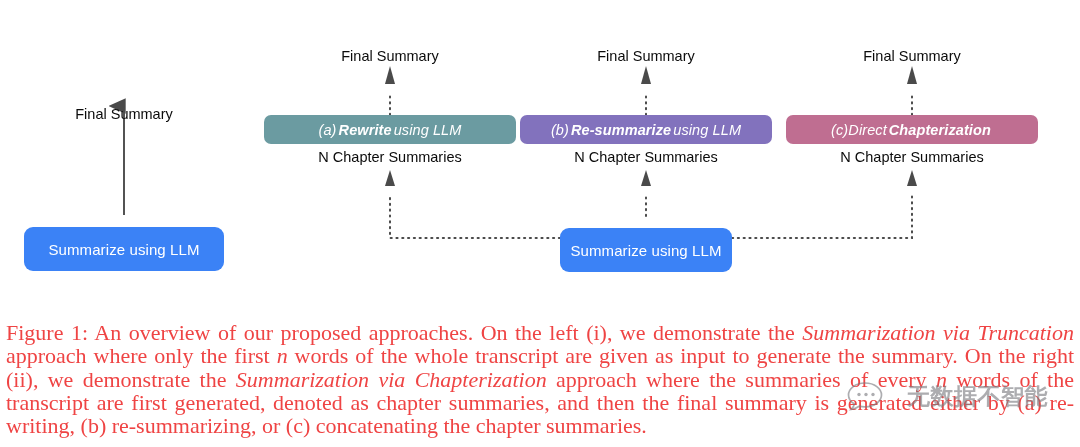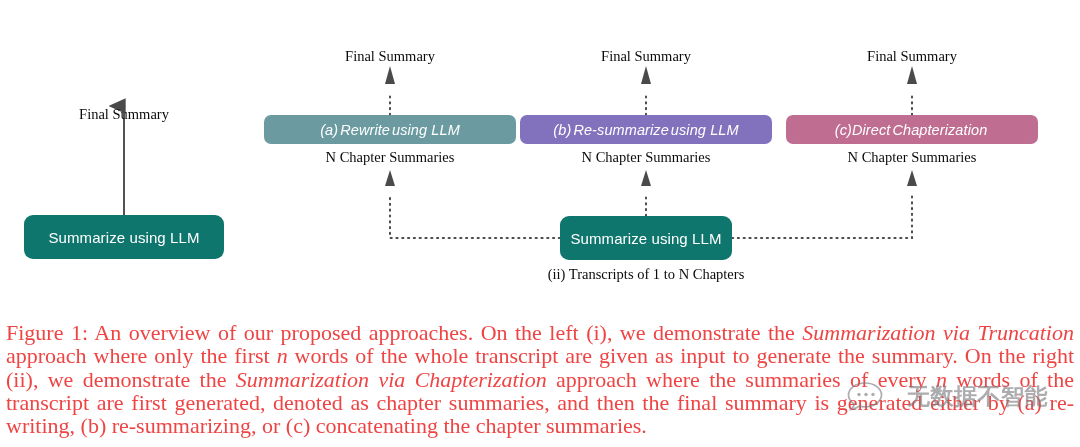--- a/index.html
+++ b/index.html
@@ -34,21 +34,21 @@
     position: absolute;
     left: 0; top: 0;
     width: 1080px;
     height: 300px;
     pointer-events: none;
   }
 
   
   .lbl {
     position: absolute;
-    font-family: Liberation Serif, serif;
+    font-family: Liberation Sans, sans-serif;
     font-size: 14.5px;
     line-height: 18px;
     color: #0b0b0b;
     white-space: nowrap;
     text-align: center;
     transform: translateX(-50%);
   }
 
   
   .box {
@@ -59,34 +59,35 @@
     align-items: center;
     justify-content: center;
     color: #ffffff;
     font-size: 15px;
     letter-spacing: 0.1px;
     white-space: nowrap;
     transform: translateX(-50%);
     box-sizing: border-box;
   }
   .box.blue {
-    background: #0f766e;
+    background: #3b82f6;
+    margin-top: 12px;
   }
   .box.slim {
     height: 29px;
     border-radius: 7px;
     font-style: italic;
     font-size: 14.5px;
   }
   .box.teal   { background: #6b9ba1; }
   .box.purple { background: #8272bd; }
   .box.rose   { background: #bf6e91; }
 
   .box .em {
-    font-weight: normal;
+    font-weight: bold;
     font-style: italic;
     padding: 0 2px;
   }
   .box .nm {
     font-style: italic;
     font-weight: normal;
   }
 
   
   .caption {
@@ -210,21 +211,20 @@
     <div class="box slim rose" style="left:912px; top:115px; width:252px;">
       <span class="nm">(c)</span>
       <span class="nm" style="">Direct</span>
       <span class="em">Chapterization</span>
     </div>
 
     <div class="lbl" style="left:912px; top:148px;">N Chapter Summaries</div>
 
     <div class="box blue" style="left:646px; top:216px; width:172px;">Summarize using LLM</div>
 
-    <div class="lbl" style="left:646px; top:265px;">(ii) Transcripts of 1 to N Chapters</div>
   </div>
 
   <div class="caption"><span>Figure 1:</span><span> An overview of our proposed approaches. On the left (i), we demonstrate the </span><span class="ital">Summarization via Truncation</span><span> approach where only the first </span><span class="mathit">n</span><span> words of the whole transcript are given as input to generate the summary. On the right (ii), we demonstrate the </span><span class="ital">Summarization via Chapterization</span><span> approach where the summaries of every </span><span class="mathit">n</span><span> words of the transcript are first generated, denoted as chapter summaries, and then the final summary is generated either by (a) re-writing, (b) re-summarizing, or (c) concatenating the chapter summaries.</span></div>
 
   <div class="watermark">
     <svg class="wm-bubble" width="40" height="32" viewBox="0 0 40 32">
       <path d="M19 3 C9.5 3 2.5 8.6 2.5 15 C2.5 18.6 4.8 21.8 8.4 23.9
                C8.1 25.9 6.6 28 5.2 29.3 C7.8 29.0 11.1 27.6 13.2 26.2
                C15.0 26.6 17.0 26.8 19 26.8 C28.5 26.8 35.5 21.2 35.5 15
                C35.5 8.6 28.5 3 19 3 Z" fill="none" stroke="#7b7b80" stroke-width="1.7"></path>

